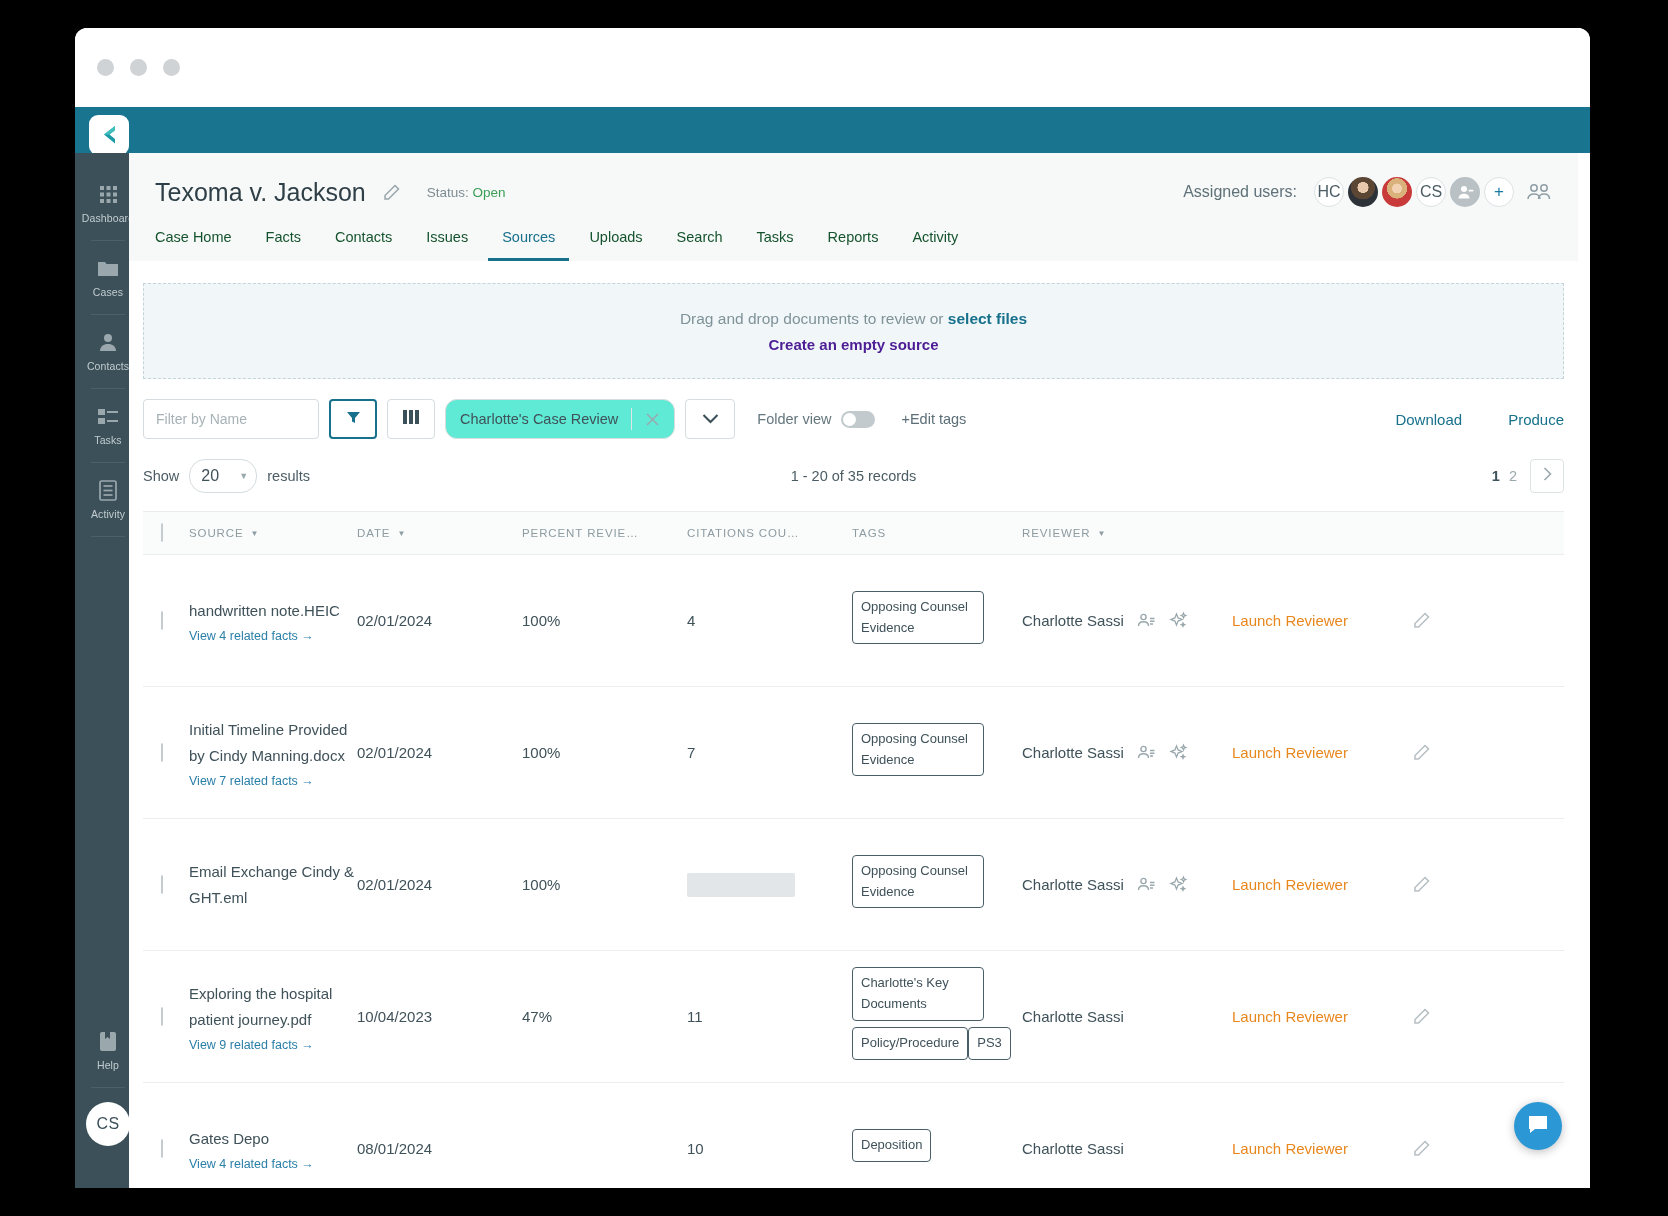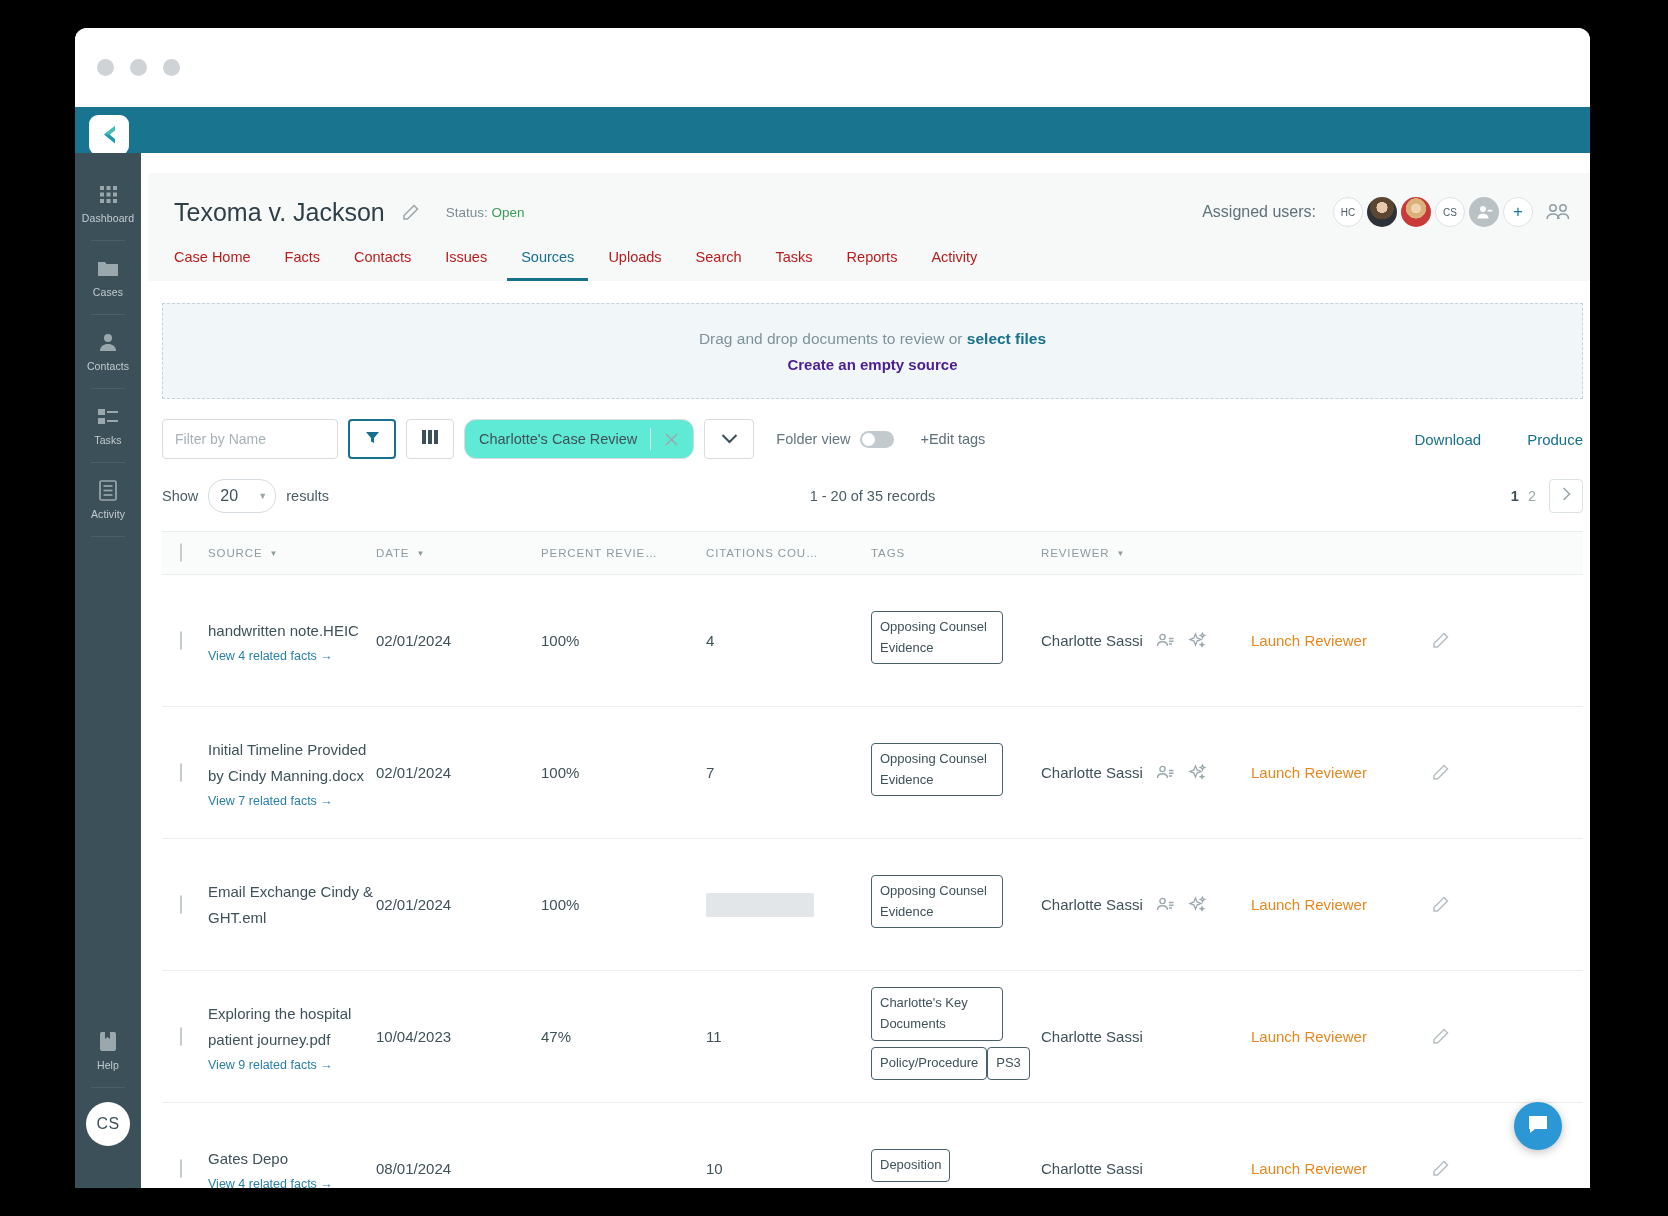--- a/index.html
+++ b/index.html
@@ -49,50 +49,49 @@
   .nav-sep { width: 34px; height: 1px; background: #4d6069; margin: 16px 0 14px; }
   .sidebar-spacer { flex: 1; }
   .avatar-cs {
     width: 44px; height: 44px; border-radius: 50%; background:#fff;
     color:#3c5059; font-size:16px; display:flex; align-items:center; justify-content:center;
     margin-bottom: 42px; letter-spacing:.5px;
   }
 
   
   .main {
-    position: absolute; left: 73px; top: 125px;
+    position: absolute; left: 54px; top: 125px;
     width: 1449px; height: 1035px;
     background: #fff;
-    margin-top: 20px;
   }
   .case-header { background: #f7f8f8; padding: 24px 26px 0 26px; }
   .case-title-row { display: flex; align-items: center; }
   .case-title { font-size: 25px; color: #2f3f47; font-weight: 400; }
   .pencil-icon { margin-left: 16px; color: #9aa6ab; display:flex; }
   .status-text { margin-left: 26px; font-size: 13.5px; color: #7d8c93; }
   .status-value { color: #3b9e57; }
   .assigned-wrap {
     margin-left: auto; display: flex; align-items: center; gap: 0;
   }
   .assigned-label { font-size: 16px; color: #5f7179; margin-right: 13px; }
   .av {
     width: 30px; height: 30px; border-radius: 50%;
     display:flex; align-items:center; justify-content:center;
-    font-size: 10px; margin-left: 4px; overflow:hidden; flex:none;
+    font-size: 16px; margin-left: 4px; overflow:hidden; flex:none;
   }
   .av.initials { background:#fff; border:1px solid #dde2e4; color:#4b5c64; }
   .av.photo1 { background: radial-gradient(circle at 50% 35%, #e8c9ad 0 22%, #5a4633 23% 48%, #2d3238 49% 100%); }
   .av.photo2 { background: radial-gradient(circle at 50% 38%, #f3d2b4 0 20%, #d9b27b 21% 42%, #c93a3a 43% 100%); }
   .av.gray { background:#b9c1c5; color:#fff; }
   .av.plus { background:#fff; border:1px solid #dde2e4; color:#1779a6; font-size:17px; }
   .group-icon { margin-left: 12px; color:#8f9ea5; display:flex; }
 
   .tabs { display: flex; gap: 0; margin-top: 22px; }
   .tab {
-    font-size: 14.5px; color: #b91c1c; padding: 0 14px 13px 14px; cursor: pointer;
+    font-size: 14.5px; color: #14532d; padding: 0 14px 13px 14px; cursor: pointer;
     border-bottom: 3px solid transparent; margin-right: 6px;
   }
   .tab:first-child { padding-left: 0; margin-left: 0; }
   .tab.active { color: #17708c; border-bottom-color: #17708c; font-weight: 500; }
 
   
   .content { padding: 0 14px; }
   .dropzone {
     margin-top: 22px; height: 96px;
     border: 1px dashed #c3d4da; background: #f1f7f9;

